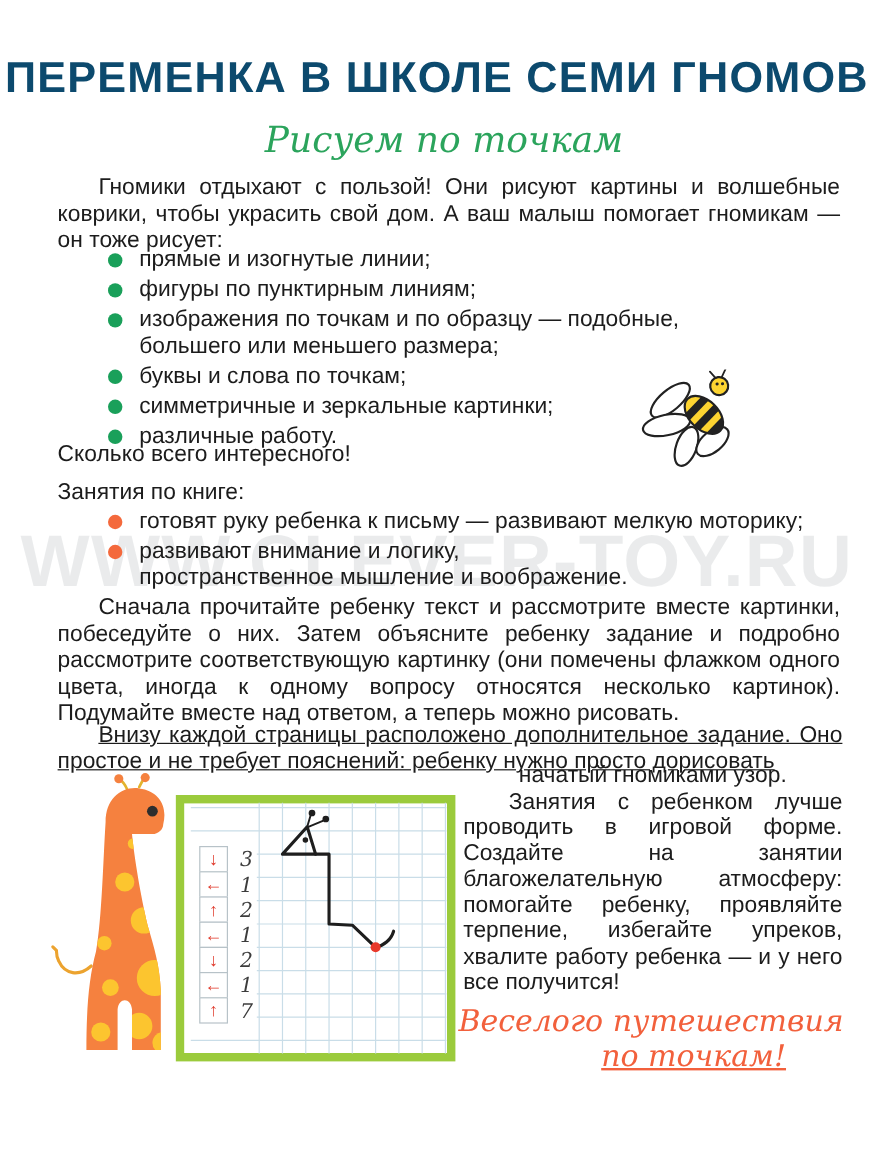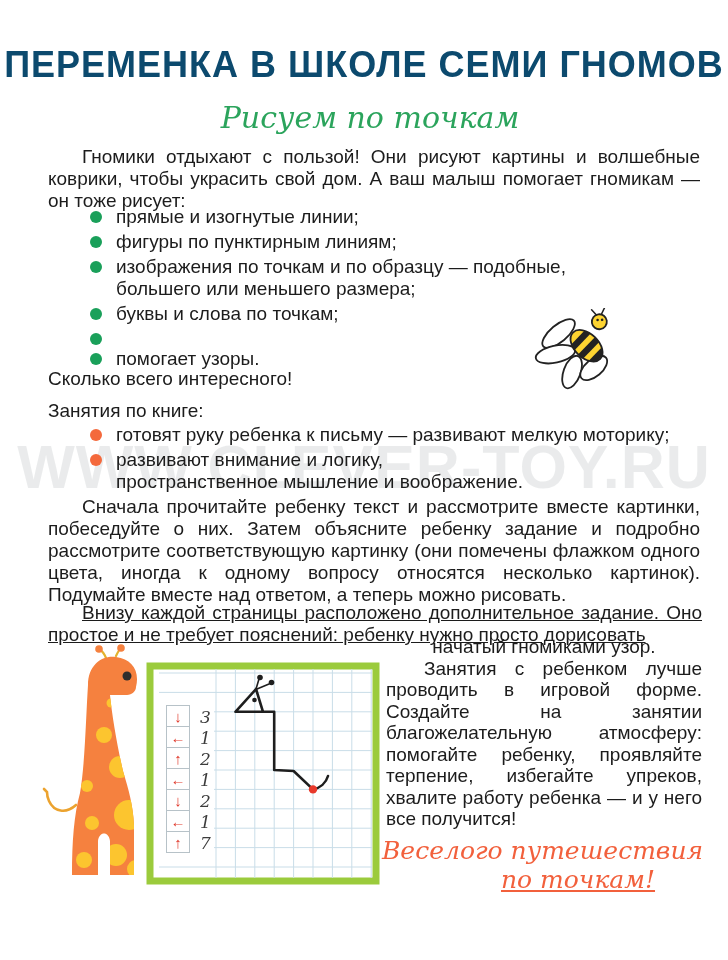--- a/index.html
+++ b/index.html
@@ -95,24 +95,25 @@
     <div class="li">
       <span class="dot green"></span>
       <span class="li-text">изображения по точкам и по образцу — подобные, большего или меньшего размера;</span>
     </div>
     <div class="li">
       <span class="dot green"></span>
       <span class="li-text">буквы и слова по точкам;</span>
     </div>
     <div class="li">
       <span class="dot green"></span>
-    </div>
-    <div class="li">
-      <span class="dot green"></span>
-      <span class="li-text">помогает узоры.</span>
+      <span class="li-text">симметричные и зеркальные картинки;</span>
+    </div>
+    <div class="li">
+      <span class="dot green"></span>
+      <span class="li-text">различные работу.</span>
     </div>
   </div>
 
   <p class="para pos-bookhead">Занятия по книге:</p>
 
   <p class="para pos-outro">Сколько всего интересного!</p>
 
   <div class="list pos-book">
     <div class="li">
       <span class="dot orange"></span>

